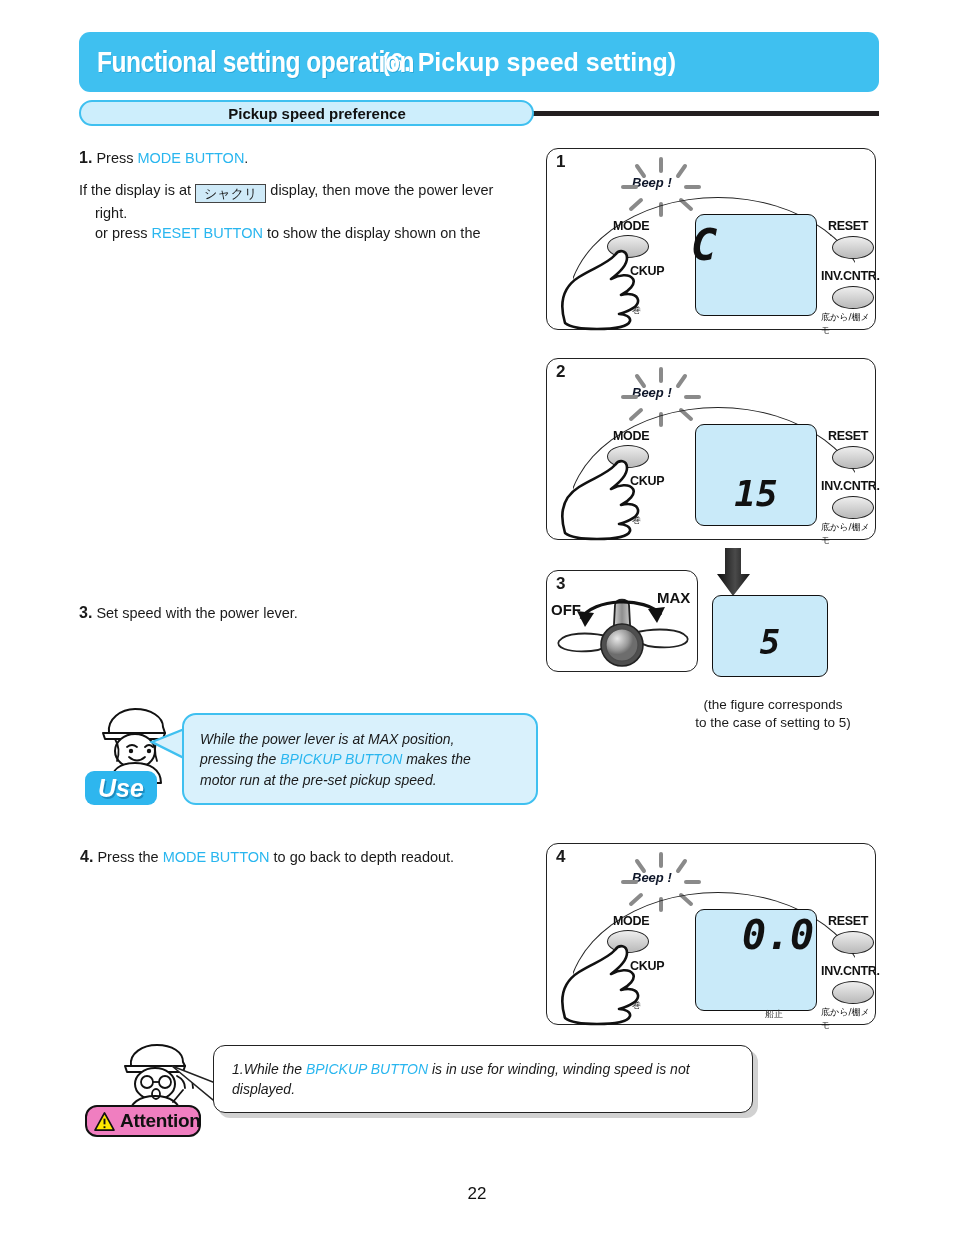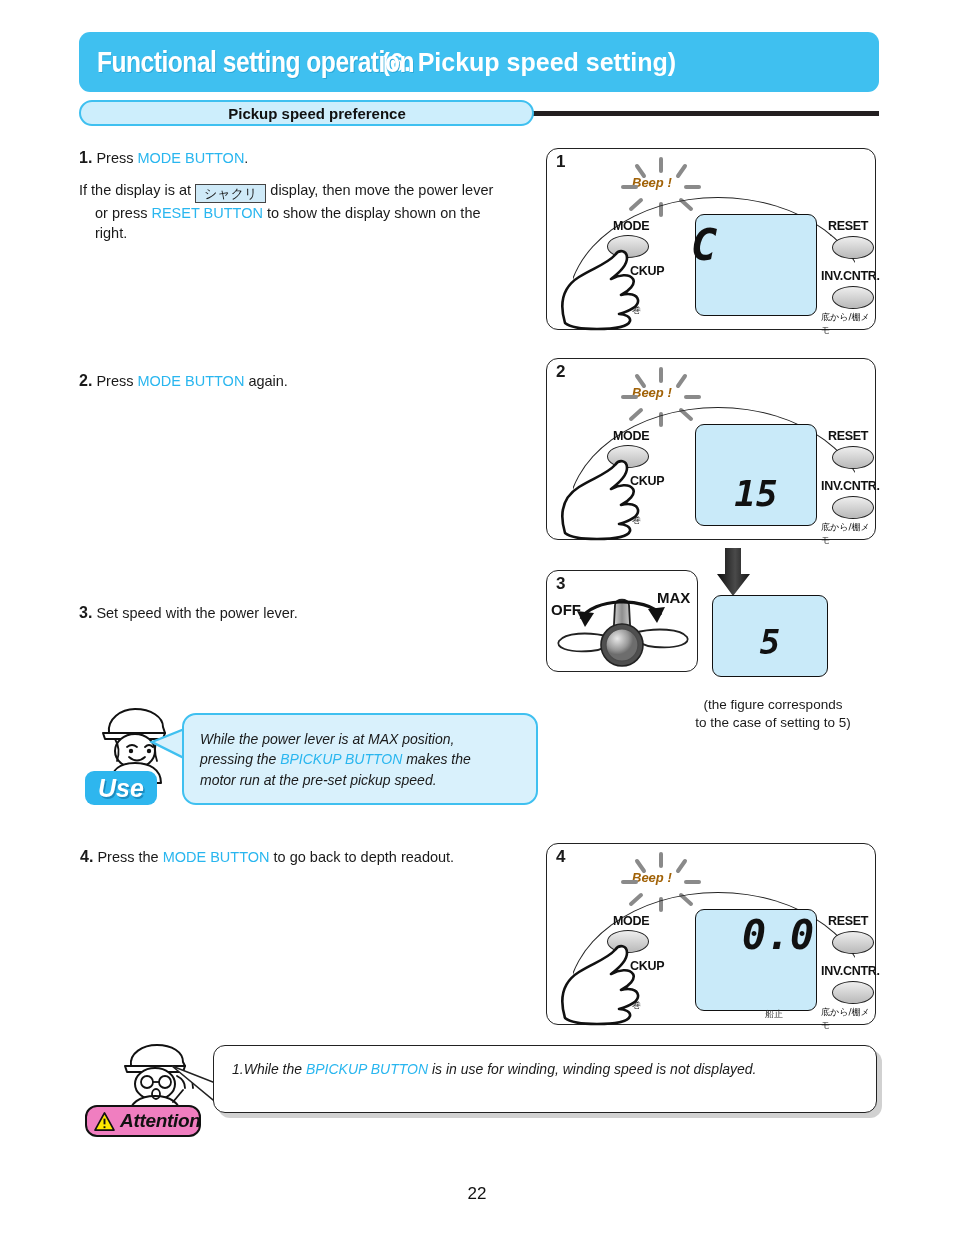--- a/index.html
+++ b/index.html
@@ -75,21 +75,21 @@
     position:absolute;width:100%;text-align:center;font-size:9px;color:#333;
     font-family:"DejaVu Sans",sans-serif;
   }
   .btn-lbl{position:absolute;font-size:12.5px;font-weight:bold;color:#111;letter-spacing:-.3px;}
   .btn-lbl.jp{font-size:9px;font-weight:normal;font-family:"DejaVu Sans",sans-serif;letter-spacing:0;}
   .oval{
     position:absolute;width:40px;height:21px;border-radius:50%;
     background:linear-gradient(#eee,#b9b9b9);border:1.5px solid #222;
   }
   .beep{
-    position:absolute;font-style:italic;font-size:13px;font-weight:600;color:#a16207;
+    position:absolute;font-style:italic;font-size:13px;font-weight:600;color:#0f172a;
   }
 
   
   .lever-box{position:absolute;border:1.6px solid #222;border-radius:12px;background:#fff;box-sizing:border-box;}
   .lever-lbl{position:absolute;font-size:15px;font-weight:600;color:#111;}
 
   
   .bubble{
     position:absolute;background:#d9f1fc;border:2.4px solid #3fc0f0;border-radius:14px;
     box-sizing:border-box;
@@ -134,26 +134,26 @@
   <div class="step" style="left:79px;top:147px;">
     <div>
       <span class="num">1.</span>
       <span>Press</span>
       <span class="hl">MODE BUTTON</span><span>.</span>
     </div>
     <div style="margin-top:10px;" class="just">
       <span>If the display is at</span>
       <span class="kata">シャクリ</span>
       <span>display, then move the power lever</span>
+      <span class="indent">right.</span>
       <span class="indent">
         <span>or press</span>
         <span class="hl">RESET BUTTON</span>
         <span>to show the display shown on the</span>
       </span>
-      <span class="indent">right.</span>
     </div>
   </div>
 
   <div class="panel" style="left:546px;top:148px;width:330px;height:182px;">
     <div class="panel-num">1</div>
 
     <div class="beep" style="left:85px;top:26px;">Beep !</div>
     <svg style="position:absolute;left:64px;top:8px;" width="100" height="62">
       <g stroke="#8a8a8a" stroke-width="4" stroke-linecap="round">
         <line x1="50" y1="2" x2="50" y2="14"></line>
@@ -187,26 +187,20 @@
     </div>
 
     <div class="btn-lbl" style="left:281px;top:70px;">RESET</div>
     <div class="oval" style="left:285px;top:87px;"></div>
     <div class="btn-lbl" style="left:274px;top:120px;">INV.CNTR.</div>
     <div class="oval" style="left:285px;top:137px;"></div>
     <div class="btn-lbl jp" style="left:274px;top:162px;">底から/棚メモ</div>
   </div>
 
   <div class="step" style="left:79px;top:370px;">
-    <div>
-      <span class="num">2.</span>
-      <span>Press</span>
-      <span class="hl">MODE BUTTON</span>
-      <span>again.</span>
-    </div>
   </div>
 
   <div class="panel" style="left:546px;top:358px;width:330px;height:182px;">
     <div class="panel-num">2</div>
 
     <div class="beep" style="left:85px;top:26px;">Beep !</div>
     <svg style="position:absolute;left:64px;top:8px;" width="100" height="62">
       <g stroke="#8a8a8a" stroke-width="4" stroke-linecap="round">
         <line x1="50" y1="2" x2="50" y2="14"></line>
         <line x1="26" y1="9" x2="33" y2="19"></line>
@@ -397,32 +391,32 @@
         <circle cx="50" cy="42" r="6"></circle>
       <line x1="38" y1="42" x2="44" y2="42"></line>
       <ellipse cx="41" cy="54" rx="4" ry="5"></ellipse>
     </g>
     <g fill="none" stroke="#111" stroke-width="1.8" stroke-linecap="round">
       <path d="M62,36 q8,4 8,12"></path>
         <path d="M66,30 q12,6 12,18"></path>
       <path d="M58,62 l10,-12"></path>
     </g>
   </svg>
-  <div class="badge-att" style="left:85px;top:1105px;width:116px;height:32px;font-style:italic;">
+  <div class="badge-att" style="left:85px;top:1105px;width:116px;height:32px;">
     <svg width="21" height="19" viewBox="0 0 22 20">
       <path d="M11,1 L21,19 L1,19 Z" fill="#ffe800" stroke="#111" stroke-width="1.8" stroke-linejoin="round"></path>
       <rect x="10" y="7" width="2" height="6" fill="#111"></rect>
         <rect x="10" y="15" width="2" height="2" fill="#111"></rect>
     </svg>
     <div class="lbl">Attention</div>
   </div>
   <svg style="position:absolute;left:172px;top:1060px;" width="48" height="46">
     <path d="M0,6 L46,24 L46,44 Z" fill="#fff" stroke="#222" stroke-width="1.6"></path>
   </svg>
-  <div class="bubble white" style="left:213px;top:1045px;width:664px;height:68px;padding:13px 18px;box-shadow:5px 5px 0 rgba(0,0,0,.18);">
+  <div class="bubble white" style="left:213px;top:1045px;width:540px;height:68px;padding:13px 18px;box-shadow:5px 5px 0 rgba(0,0,0,.18);">
     <p>
       <span>1.While the</span>
       <span class="hl">BPICKUP BUTTON</span>
       <span>is in use for winding, winding speed is not displayed.</span>
     </p>
   </div>
 
   <div class="pageno" style="left:0;top:1184px;">22</div>
 
 </div>

